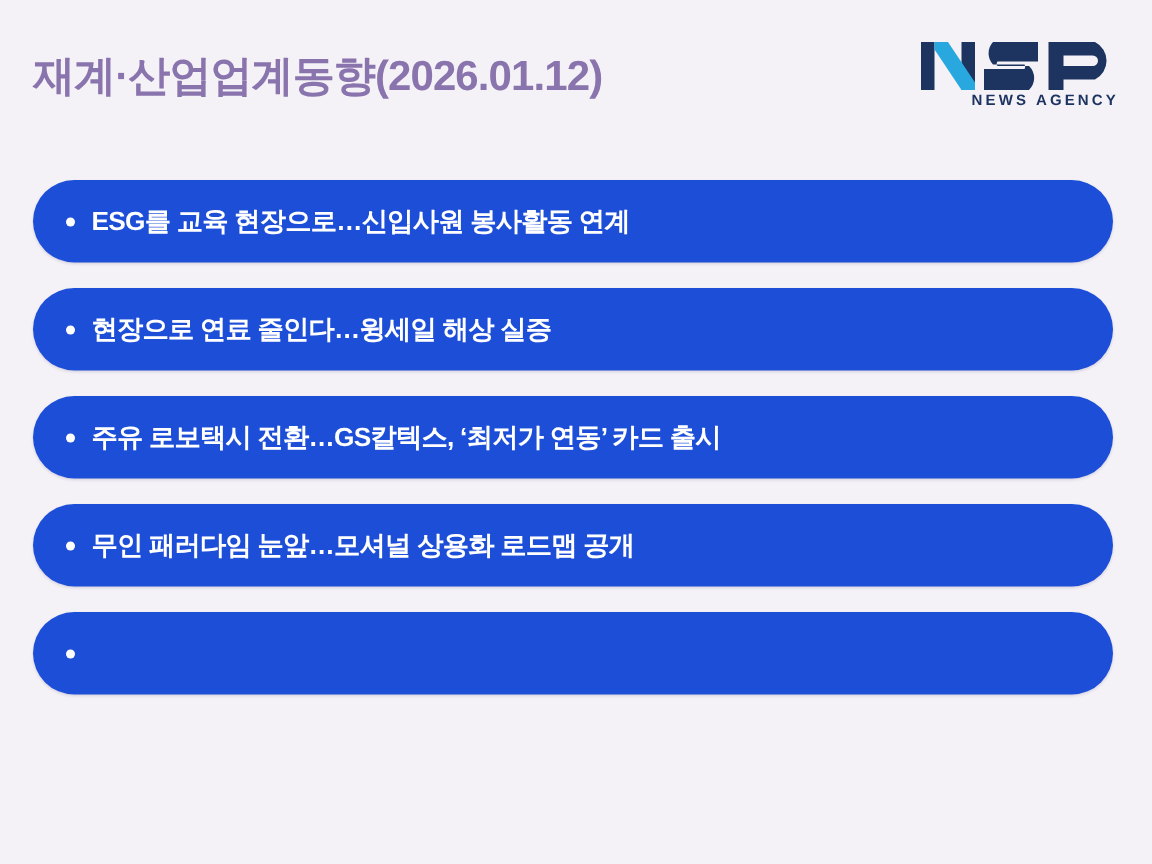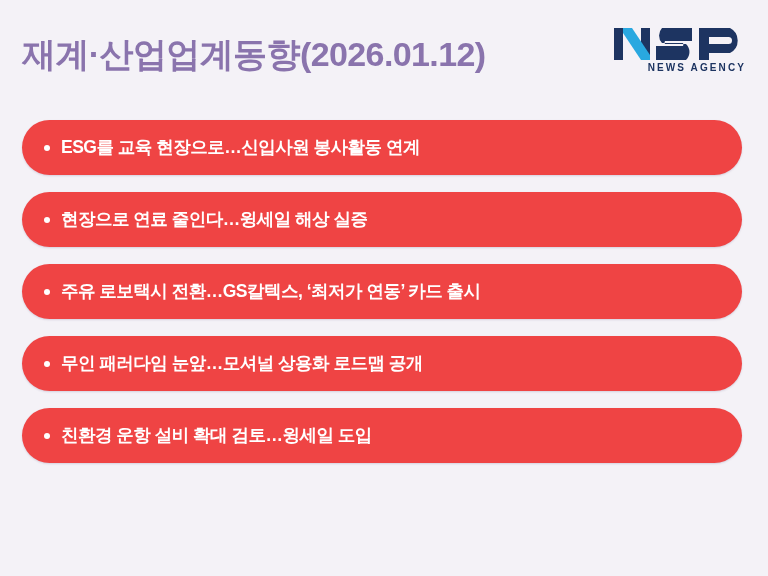--- a/index.html
+++ b/index.html
@@ -28,21 +28,21 @@
     position: absolute;
     left: 0;
     top: 0;
     width: 768px;
     height: 108px;
   }
   .page-title {
     position: absolute;
     left: 22px;
     top: 34px;
-    font-size: 34px;
+    font-size: 28px;
     font-weight: bold;
     color: #8a74ad;
     letter-spacing: -0.6px;
     white-space: nowrap;
     line-height: 1.2;
   }
 
   
   .logo {
     position: absolute;
@@ -73,21 +73,21 @@
   .bullet-list {
     position: absolute;
     left: 0;
     top: 120px;
     width: 768px;
   }
   .bullet-pill {
     position: relative;
     margin: 0 26px 17px 22px;
     height: 55px;
-    background: #ef4444;
+    background: #1d4ed8;
     border-radius: 28px;
     display: flex;
     align-items: center;
     box-shadow: 0 1px 2px rgba(80, 60, 110, 0.18);
     overflow: hidden;
   }
   .bullet-dot {
     flex: 0 0 auto;
     width: 6px;
     height: 6px;
@@ -151,17 +151,16 @@
       <span class="bullet-text">주유 로보택시 전환…GS칼텍스, ‘최저가 연동’ 카드 출시</span>
     </div>
 
     <div class="bullet-pill">
       <span class="bullet-dot"></span>
       <span class="bullet-text">무인 패러다임 눈앞…모셔널 상용화 로드맵 공개</span>
     </div>
 
     <div class="bullet-pill">
       <span class="bullet-dot"></span>
-      <span class="bullet-text">친환경 운항 설비 확대 검토…윙세일 도입</span>
     </div>
 
   </div>
 </div>
 
 </body></html>

